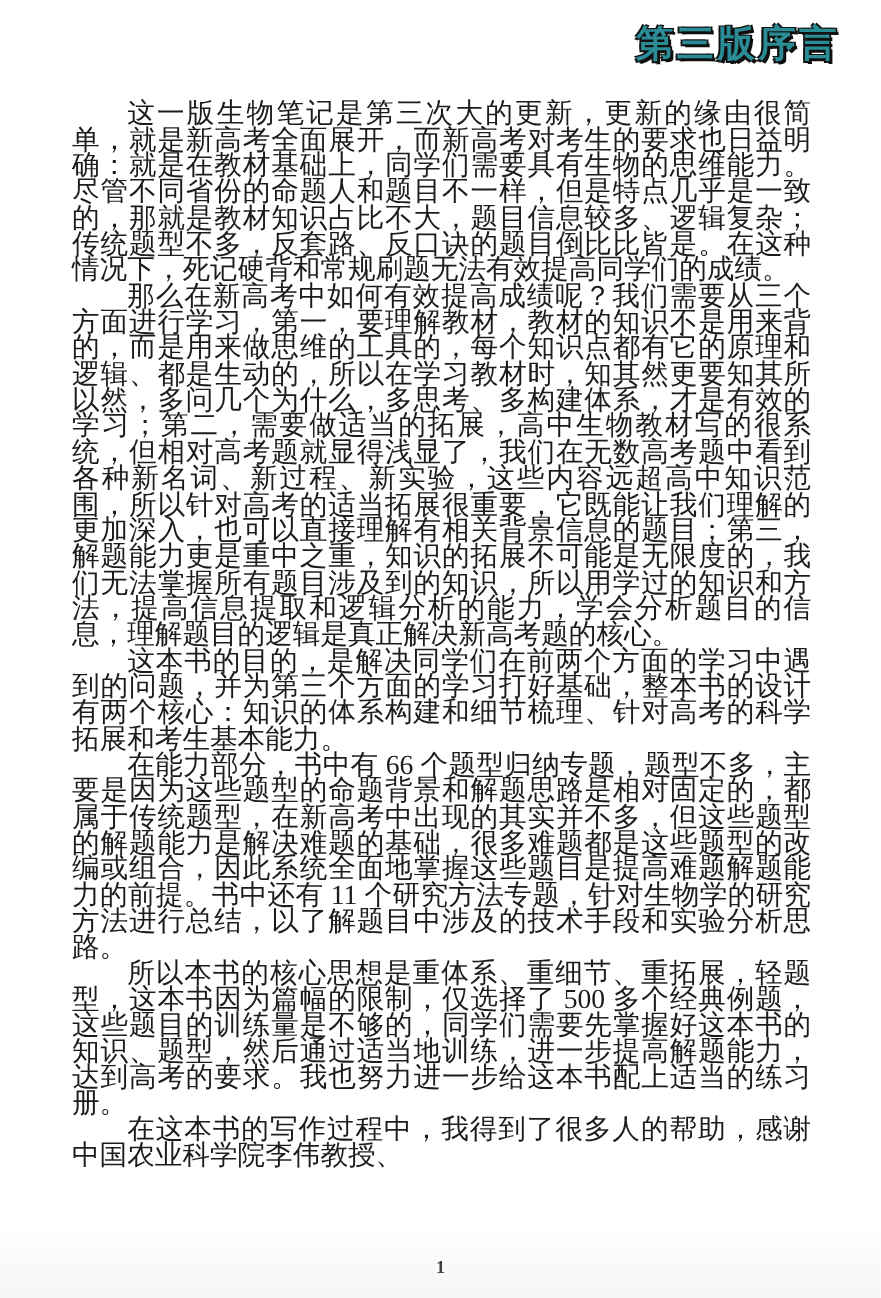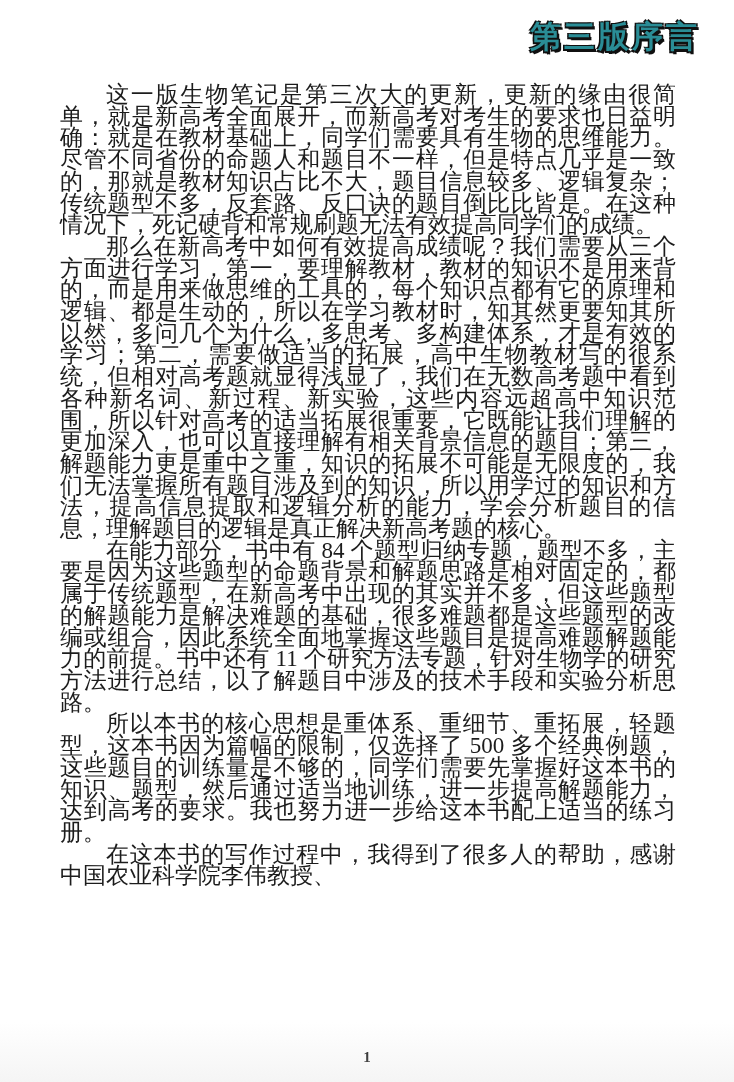--- a/index.html
+++ b/index.html
@@ -74,20 +74,21 @@
 
 <div class="page">
 
   <div class="title-row">
     <span class="preface-title">第三版序言</span>
   </div>
 
   <div class="body-text">
     <p>这一版生物笔记是第三次大的更新，更新的缘由很简单，就是新高考全面展开，而新高考对考生的要求也日益明确：就是在教材基础上，同学们需要具有生物的思维能力。尽管不同省份的命题人和题目不一样，但是特点几乎是一致的，那就是教材知识占比不大，题目信息较多、逻辑复杂；传统题型不多，反套路、反口诀的题目倒比比皆是。在这种情况下，死记硬背和常规刷题无法有效提高同学们的成绩。</p>
     <p>那么在新高考中如何有效提高成绩呢？我们需要从三个方面进行学习，第一，要理解教材，教材的知识不是用来背的，而是用来做思维的工具的，每个知识点都有它的原理和逻辑、都是生动的，所以在学习教材时，知其然更要知其所以然，多问几个为什么，多思考、多构建体系，才是有效的学习；第二，需要做适当的拓展，高中生物教材写的很系统，但相对高考题就显得浅显了，我们在无数高考题中看到各种新名词、新过程、新实验，这些内容远超高中知识范围，所以针对高考的适当拓展很重要，它既能让我们理解的更加深入，也可以直接理解有相关背景信息的题目；第三，解题能力更是重中之重，知识的拓展不可能是无限度的，我们无法掌握所有题目涉及到的知识，所以用学过的知识和方法，提高信息提取和逻辑分析的能力，学会分析题目的信息，理解题目的逻辑是真正解决新高考题的核心。</p>
-    <p>在能力部分，书中有 84 个题型归纳专题，题型不多，主要是因为这些题型的命题背景和解题思路是相对固定的，都属于传统题型，在新高考中出现的其实并不多，但这些题型的解题能力是解决难题的基础，很多难题都是这些题型的改编或组合，因此系统全面地掌握这些题目是提高难题解题能力的前提。书中还有 11 个研究方法专题，针对生物学的研究方法进行总结，以了解题目中涉及的技术手段和实验分析思路。</p>
+    <p>这本书的目的，是解决同学们在前两个方面的学习中遇到的问题，并为第三个方面的学习打好基础，整本书的设计有两个核心：知识的体系构建和细节梳理、针对高考的科学拓展和考生基本能力。</p>
+    <p>在能力部分，书中有 66 个题型归纳专题，题型不多，主要是因为这些题型的命题背景和解题思路是相对固定的，都属于传统题型，在新高考中出现的其实并不多，但这些题型的解题能力是解决难题的基础，很多难题都是这些题型的改编或组合，因此系统全面地掌握这些题目是提高难题解题能力的前提。书中还有 11 个研究方法专题，针对生物学的研究方法进行总结，以了解题目中涉及的技术手段和实验分析思路。</p>
     <p>所以本书的核心思想是重体系、重细节、重拓展，轻题型，这本书因为篇幅的限制，仅选择了 500 多个经典例题，这些题目的训练量是不够的，同学们需要先掌握好这本书的知识、题型，然后通过适当地训练，进一步提高解题能力，达到高考的要求。我也努力进一步给这本书配上适当的练习册。</p>
     <p>在这本书的写作过程中，我得到了很多人的帮助，感谢中国农业科学院李伟教授、</p>
   </div>
 
   <div class="page-number">1</div>
 
 </div>
 
 </body></html>

